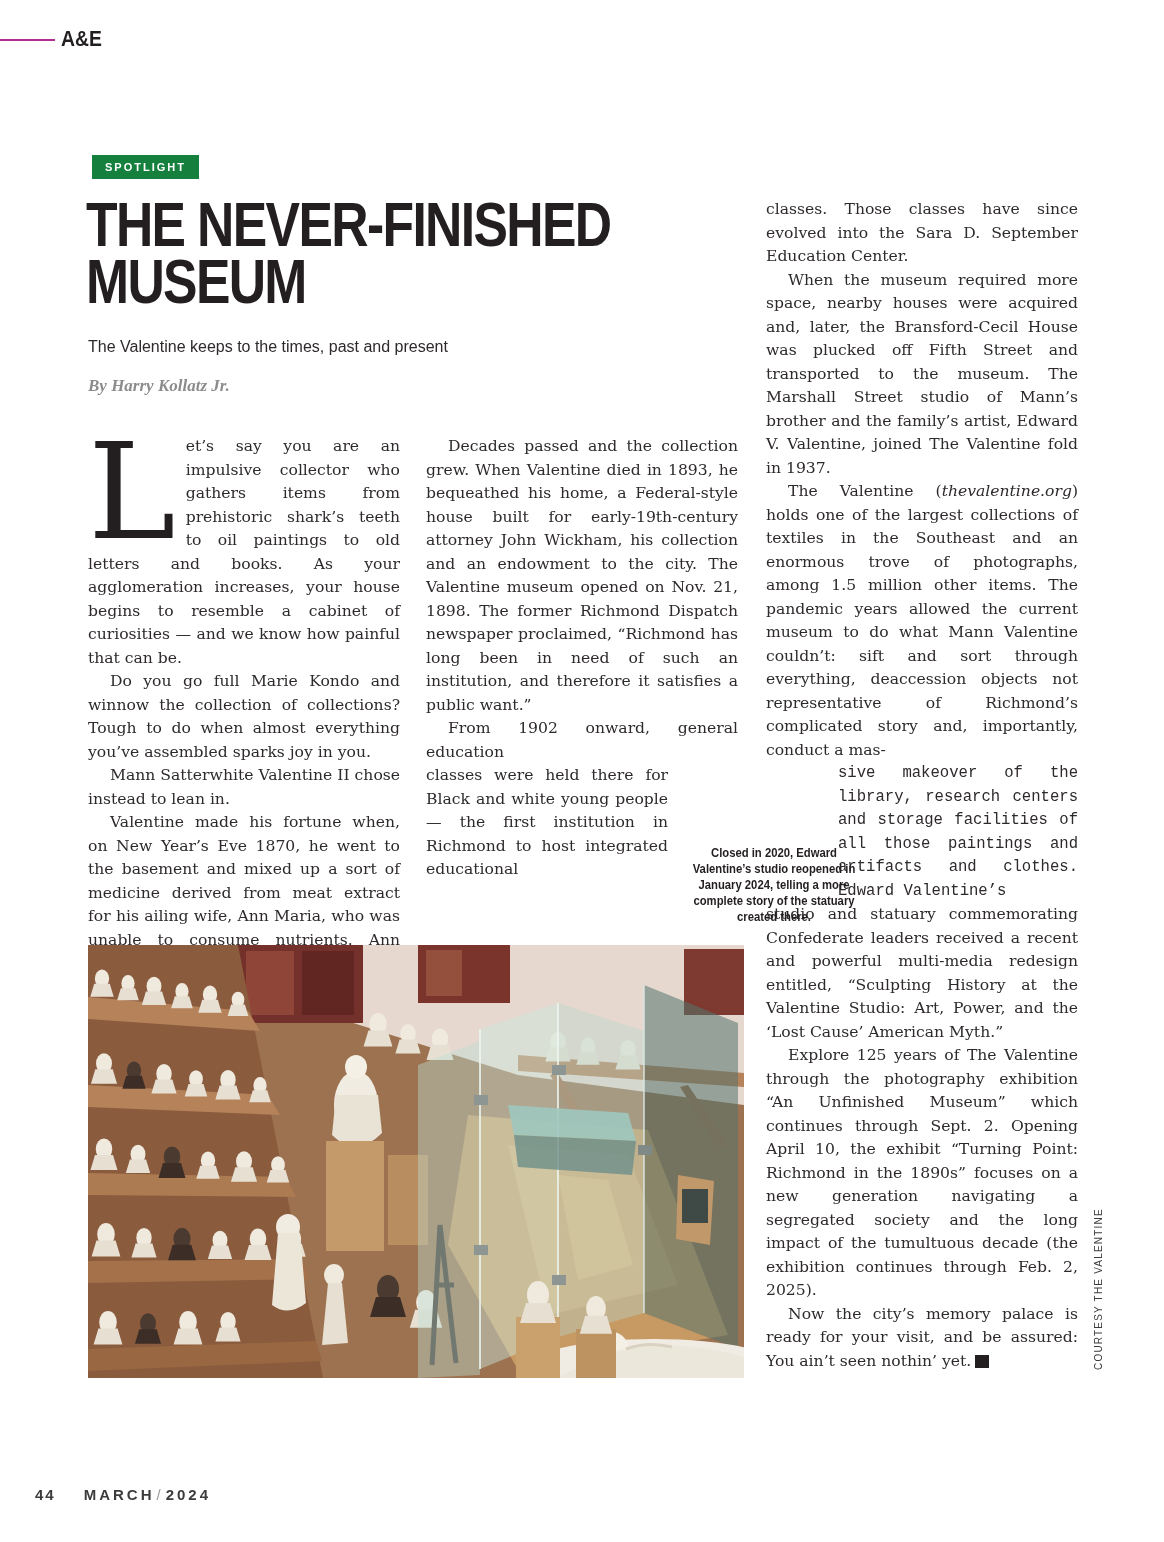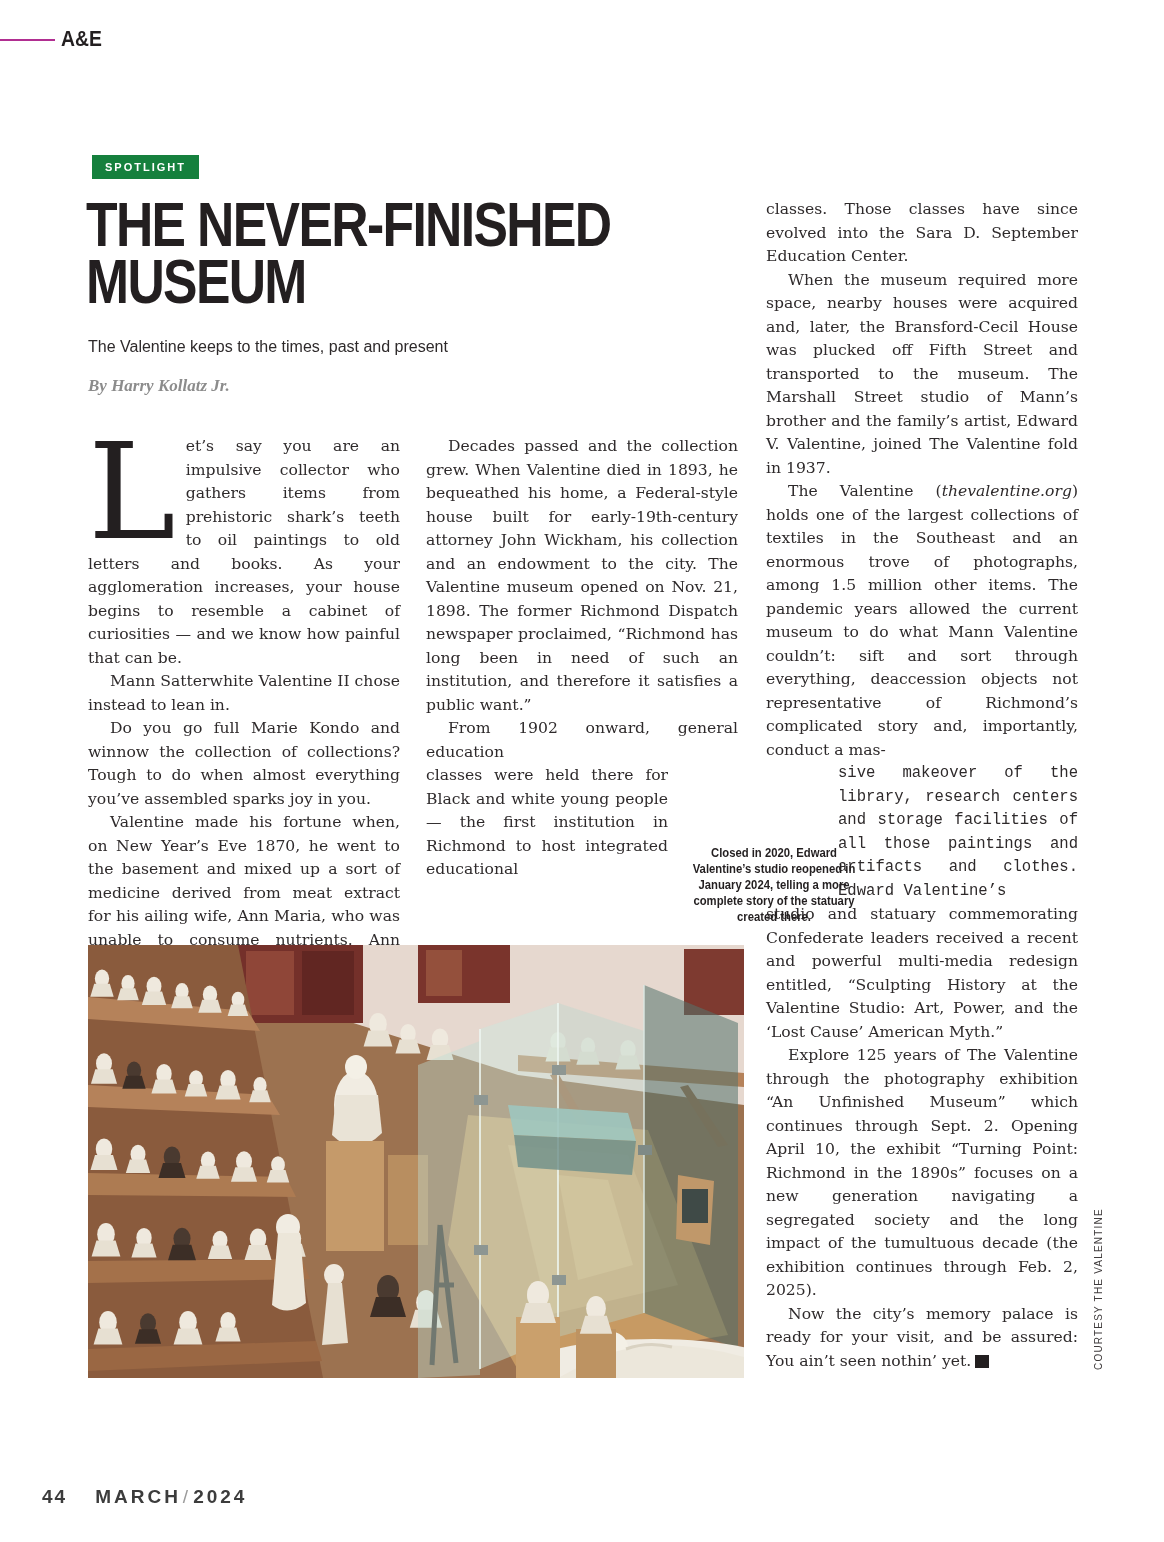--- a/index.html
+++ b/index.html
@@ -79,22 +79,22 @@
   .photo{position:absolute;left:88px;top:945px;width:656px;height:433px;overflow:hidden;}
   .photo svg{display:block;}
   
   .photo-credit{
     position:absolute;left:1093px;top:1225px;height:145px;
     writing-mode:vertical-rl;transform:rotate(180deg);
     font-size:10px;letter-spacing:1.2px;color:#3f3b3c;
     white-space:nowrap;
   }
   .footer{
-    position:absolute;left:42px;top:1486px;
-    font-size:19px;font-weight:bold;color:#3c3c3c;letter-spacing:3px;
+    position:absolute;left:35px;top:1486px;
+    font-size:15px;font-weight:bold;color:#3c3c3c;letter-spacing:3px;
   }
   .footer .pageno{margin-right:28px;letter-spacing:2px;}
   .footer .slash{color:#9b9b9b;font-weight:400;margin:0 2px;}
 </style>
 </head>
 <body>
 
 <div id="page">
 
   <div class="kicker-rule"></div>
@@ -102,22 +102,22 @@
 
   <div class="badge">SPOTLIGHT</div>
 
   <h1 class="headline"><span>THE NEVER-FINISHED</span><br><span>MUSEUM</span></h1>
 
   <p class="subtitle">The Valentine keeps to the times, past and present</p>
   <p class="byline">By Harry Kollatz Jr.</p>
 
   <div class="col" id="col1">
     <p class="noindent"><span class="dropcap">L</span><span>et’s say you are an impulsive collector who gathers items from prehistoric shark’s teeth to oil paintings to old letters and books. As your agglomeration increases, your house begins to resemble a cabinet of curiosities — and we know how painful that can be.</span></p>
+    <p>Do you go full Marie Kondo and winnow the collection of collections? Tough to do when almost everything you’ve assembled sparks joy in you.</p>
     <p>Mann Satterwhite Valentine II chose instead to lean in.</p>
-    <p>Do you go full Marie Kondo and winnow the collection of collections? Tough to do when almost everything you’ve assembled sparks joy in you.</p>
     <p>Valentine made his fortune when, on New Year’s Eve 1870, he went to the basement and mixed up a sort of medicine derived from meat extract for his ailing wife, Ann Maria, who was unable to consume nutrients. Ann Maria recovered her</p>
   </div>
 
   <div class="col" id="col2">
     <p>Decades passed and the collection grew. When Valentine died in 1893, he bequeathed his home, a Federal-style house built for early-19th-century attorney John Wickham, his collection and an endowment to the city. The Valentine museum opened on Nov. 21, 1898. The former Richmond Dispatch newspaper proclaimed, “Richmond has long been in need of such an institution, and therefore it satisfies a public want.”</p>
     <p><span>From 1902 onward, general education</span> <span class="narrow-right">classes were held there for Black and white young people — the first institution in Richmond to host integrated educational</span></p>
   </div>
 
   <div class="col" id="col3">
     <p class="noindent">classes. Those classes have since evolved into the Sara D. September Education Center.</p>

